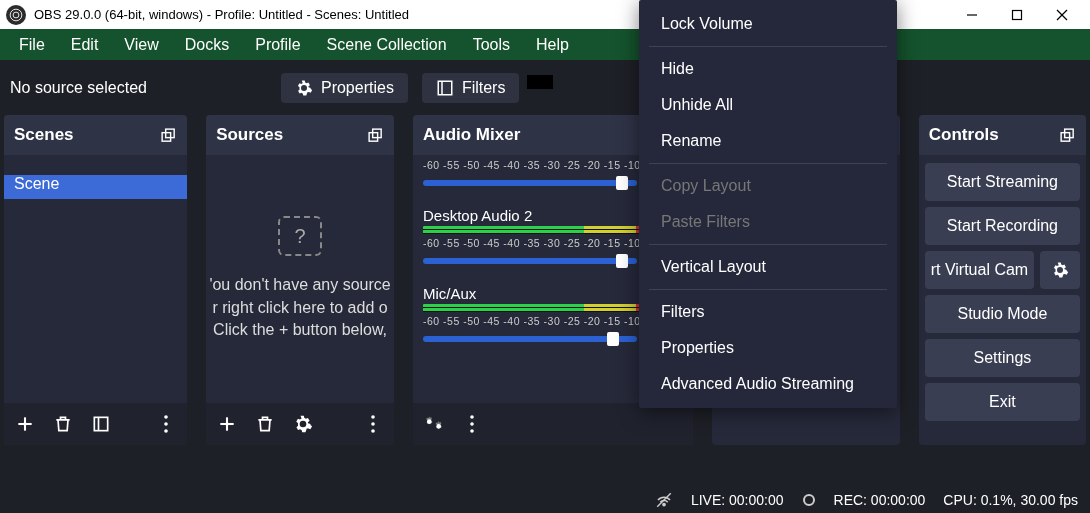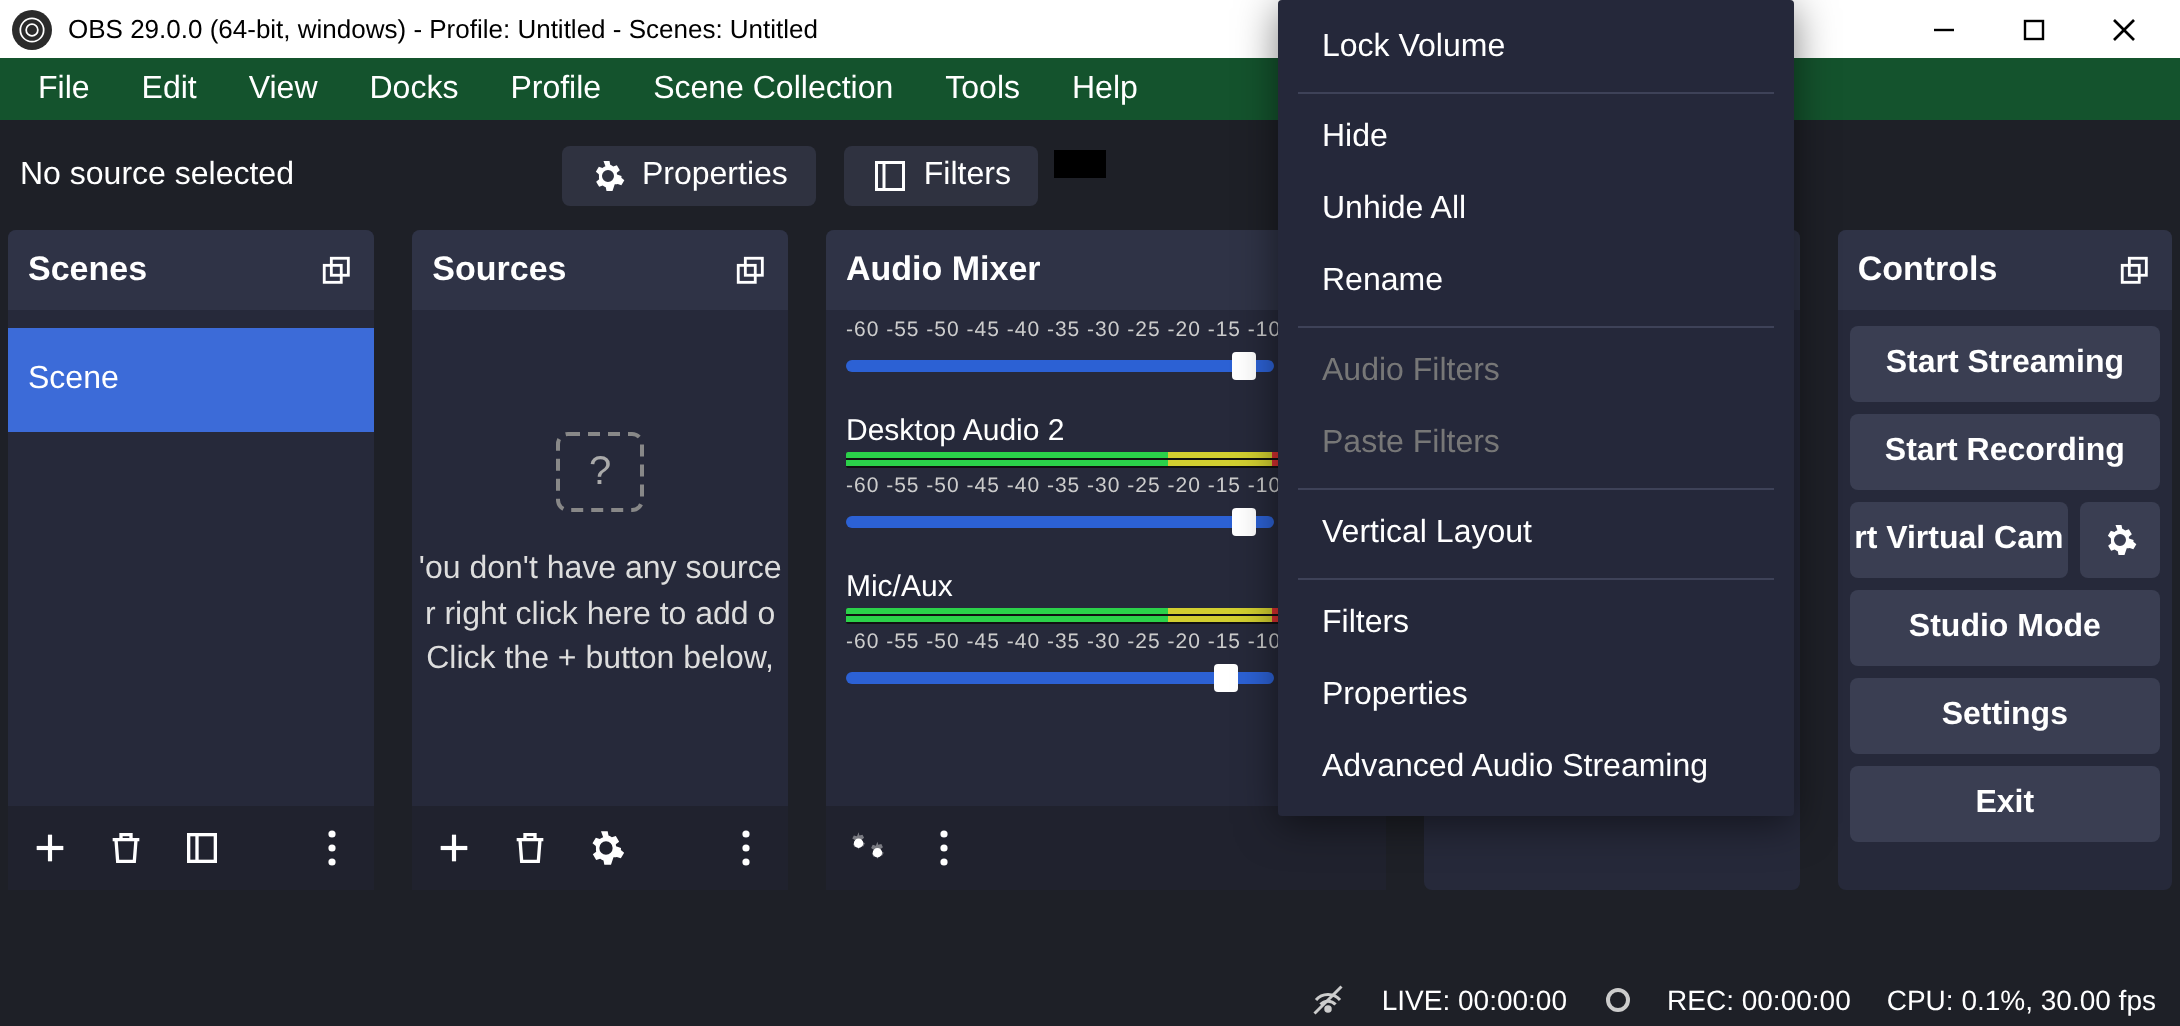--- a/index.html
+++ b/index.html
@@ -29,21 +29,21 @@
   .dock-header { height:40px; background:#2f3346; display:flex; align-items:center; padding:0 10px; font-weight:bold; font-size:17px; border-radius:4px 4px 0 0; }
   .dock-header .spacer { flex:1; }
   .undock-icon svg { width:17px; height:17px; }
   .dock-body { flex:1; position:relative; overflow:hidden; }
   .dock-foot { height:42px; background:#20222e; display:flex; align-items:center; padding:0 8px; gap:12px; }
   .foot-btn { width:26px; height:26px; display:flex; align-items:center; justify-content:center; }
   .foot-spacer { flex:1; }
   
   
   .scenes { width:195px; }
-  .scene-item { background:#3c6bd8; margin:9px 0; height:52px; display:flex; align-items:center; padding:0 10px; font-size:16px; }
+  .scene-item { background:#3c6bd8; margin:20px 0; height:24px; display:flex; align-items:flex-start; padding:0 10px; font-size:16px; }
   
   
   .sources { width:200px; }
   .sources .empty { display:flex; flex-direction:column; align-items:center; justify-content:center; height:100%; padding:10px 0; color:#ddd; text-align:center; }
   .sources .empty .qbox { width:44px; height:40px; border:2px dashed #888; border-radius:6px; display:flex; align-items:center; justify-content:center; font-size:20px; color:#aaa; margin-bottom:18px; }
   .sources .empty .txt { font-size:16px; line-height:1.4; white-space:nowrap; }
   
   
   .mixer { flex:1; min-width:280px; }
   .mixer .channel { padding:4px 10px 8px 10px; }
@@ -56,21 +56,21 @@
   .slider .thumb { position:absolute; top:-4px; width:12px; height:14px; background:#fff; border-radius:2px; }
   .speaker svg { width:20px; height:20px; }
   .chmore { width:10px; height:24px; display:flex; align-items:center; justify-content:center; }
   
   
   .transitions { width:200px; }
   
   
   .controls { width:178px; }
   .controls .ctrl-col { display:flex; flex-direction:column; gap:6px; padding:8px 6px; }
-  .ctrl-btn { background:#3a3e52; border-radius:4px; height:38px; display:flex; align-items:center; justify-content:center; font-size:16px;font-weight:bold; }
+  .ctrl-btn { background:#3a3e52; border-radius:4px; height:38px; display:flex; align-items:center; justify-content:center; font-size:16px; }
   .ctrl-row { display:flex; gap:6px; }
   .ctrl-row .ctrl-btn { flex:1; }
   .ctrl-row .gear { width:40px; flex:0 0 40px; }
   
   
   .statusbar { position:absolute; bottom:0; left:0; right:0; height:26px; background:#1e2027; display:flex; align-items:center; justify-content:flex-end; gap:18px; padding:0 12px; font-size:14px; }
   
   
   .ctxmenu { position:absolute; top:0; left:639px; width:258px; background:#25283a; box-shadow:0 4px 20px rgba(0,0,0,.5); padding:6px 0; z-index:500; border-radius:2px; }
   .ctxmenu .mi { padding:9px 22px; font-size:16px; }
@@ -410,21 +410,21 @@
   <span>CPU: 0.1%, 30.00 fps</span>
 </div>
 
 <div class="ctxmenu" id="ctxmenu">
     <div class="mi">Lock Volume</div>
     <div class="div"></div>
     <div class="mi">Hide</div>
     <div class="mi">Unhide All</div>
     <div class="mi">Rename</div>
     <div class="div"></div>
-    <div class="mi disabled">Audio Filters</div>
+    <div class="mi disabled">Copy Layout</div>
     <div class="mi disabled">Paste Filters</div>
     <div class="div"></div>
     <div class="mi">Vertical Layout</div>
     <div class="div"></div>
     <div class="mi">Filters</div>
     <div class="mi">Properties</div>
     <div class="mi">Advanced Audio Streaming</div>
   </div>
 
 </body></html>

